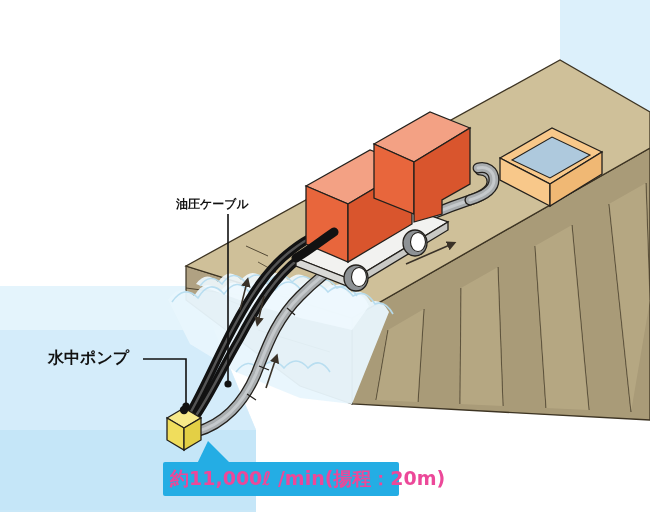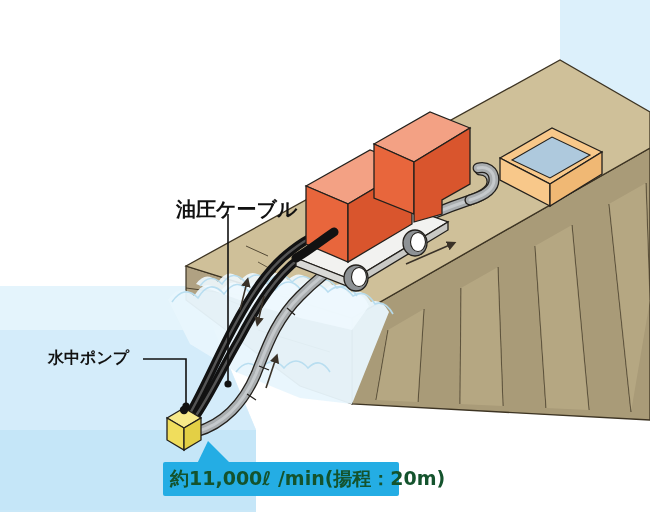--- a/index.html
+++ b/index.html
@@ -7,26 +7,26 @@
   #stage{position:relative;width:650px;height:526px;background:#ffffff;overflow:hidden;}
   svg.scene{position:absolute;left:0;top:0;width:650px;height:526px;display:block;}
   .lbl{
     position:absolute;
     font-family:"DejaVu Sans","Liberation Sans",sans-serif;
     font-weight:bold;
     color:#111111;
     white-space:nowrap;
     letter-spacing:0px;
   }
-  #label-cable{left:176px;top:196px;font-size:20px;}
+  #label-cable{left:176px;top:196px;font-size:12px;}
   #label-pump{left:48px;top:348px;font-size:16px;}
   #banner-text{
     position:absolute;left:170px;top:466px;
     font-family:"DejaVu Sans","Liberation Sans",sans-serif;
-    font-weight:bold;font-size:19px;color:#14532d;white-space:nowrap;
+    font-weight:bold;font-size:19px;color:#ec4899;white-space:nowrap;
   }
 </style>
 </head>
 <body>
 
 <div id="stage">
 
   <svg class="scene" viewBox="0 0 650 526" xmlns="http://www.w3.org/2000/svg">
 
     <defs>

